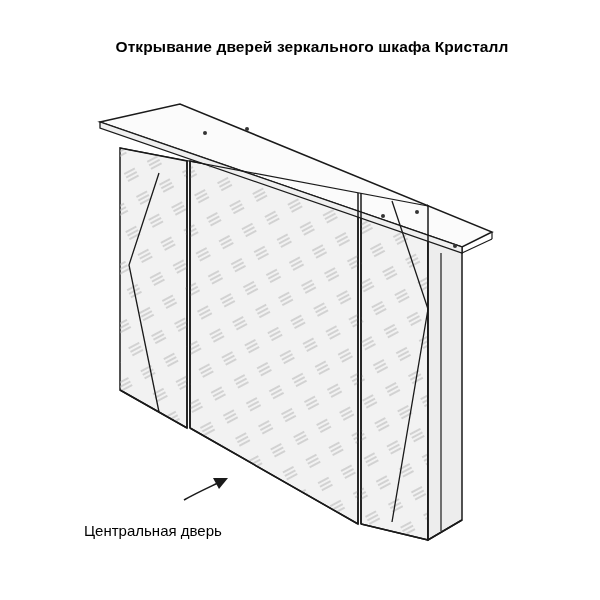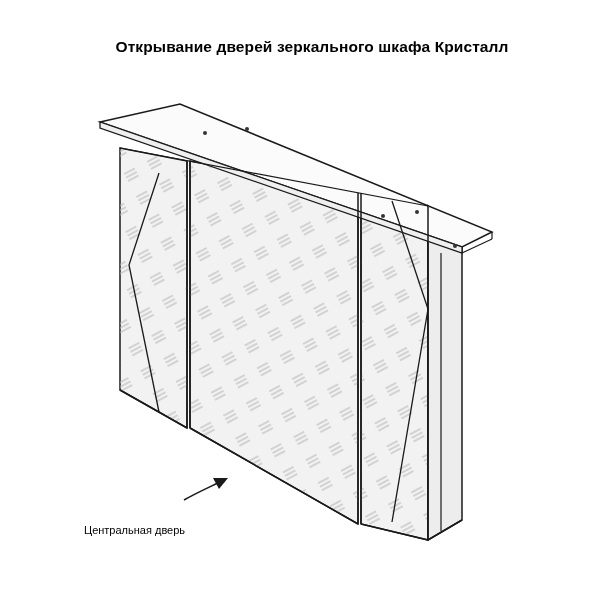--- a/index.html
+++ b/index.html
@@ -38,21 +38,21 @@
     top: 0;
     left: 0;
     width: 600px;
     height: 600px;
   }
   .caption {
     position: absolute;
     left: 84px;
     top: 520px;
     width: 230px;
-    font-size: 11px;
+    font-size: 15px;
     line-height: 21px;
     color: #000000;
     text-align: left;
   }
   .caption span { display: block; }
   svg { display: block; }
 </style>
 </head>
 <body>
 

